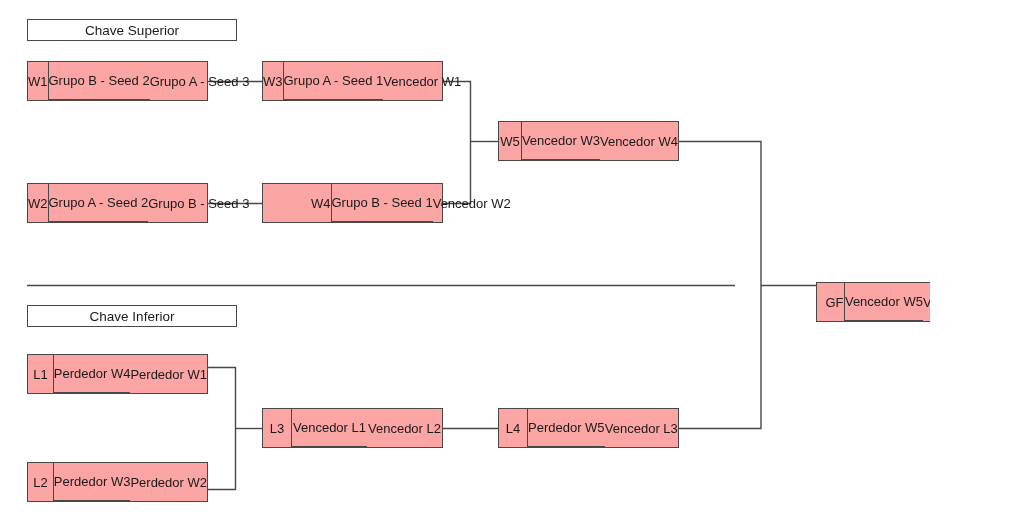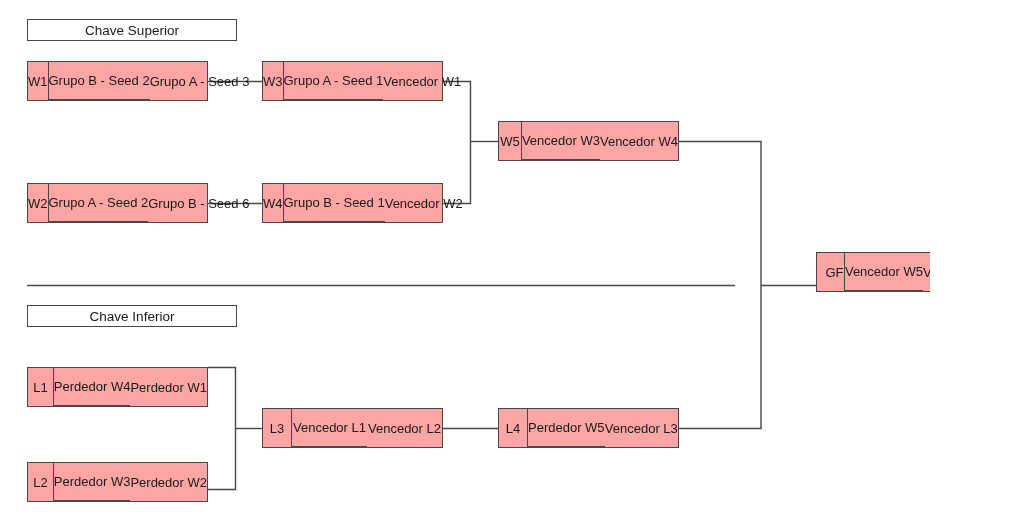--- a/index.html
+++ b/index.html
@@ -58,24 +58,24 @@
     display: flex;
     align-items: center;
     justify-content: center;
     white-space: nowrap;
   }
   .match .slot.top { border-bottom: 1px solid #484848; }
 
   .m-w1 { left: 27px;  top: 61px;  }
   .m-w2 { left: 27px;  top: 183px; }
   .m-w3 { left: 262px; top: 61px;  }
-  .m-w4 { left: 262px; top: 183px; }
+  .m-w4 { left: 262px; top: 183px; padding-left: 48px; }
   .m-w5 { left: 498px; top: 121px; }
-  .m-gf { left: 816px; top: 252px; padding-left: 8px; }
-  .m-l1 { left: 27px;  top: 367px; }
+  .m-gf { left: 816px; top: 282px; padding-left: 8px; }
+  .m-l1 { left: 27px;  top: 354px; }
   .m-l2 { left: 27px;  top: 462px; }
   .m-l3 { left: 262px; top: 408px; justify-content: center; }
   .m-l4 { left: 498px; top: 408px; }
 </style>
 </head>
 <body>
 
 <div class="stage">
 
   <svg class="connectors" viewBox="0 0 1024 531" xmlns="http://www.w3.org/2000/svg">
@@ -113,21 +113,21 @@
     <div class="slots">
       <div class="slot top">Grupo B - Seed 2</div>
       <div class="slot">Grupo A - Seed 3</div>
     </div>
   </div>
 
   <div class="match m-w2">
     <div class="mid">W2</div>
     <div class="slots">
       <div class="slot top">Grupo A - Seed 2</div>
-      <div class="slot">Grupo B - Seed 6</div>
+      <div class="slot">Grupo B - Seed 3</div>
     </div>
   </div>
 
   <div class="match m-w3">
     <div class="mid">W3</div>
     <div class="slots">
       <div class="slot top">Grupo A - Seed 1</div>
       <div class="slot">Vencedor W1</div>
     </div>
   </div>

